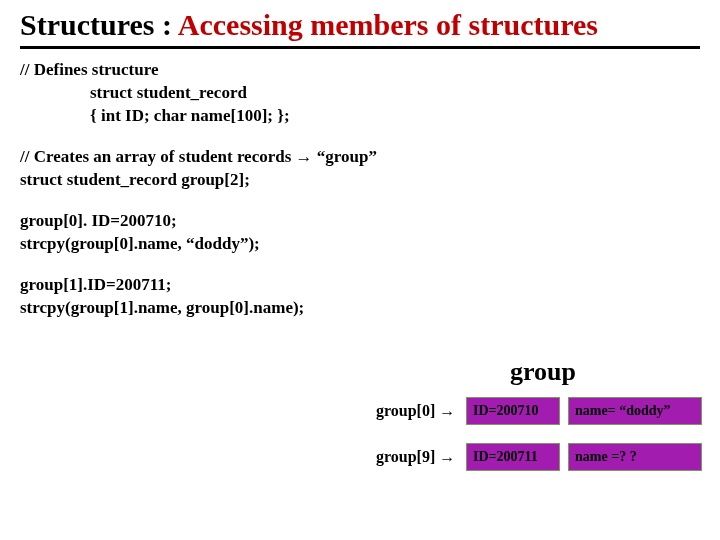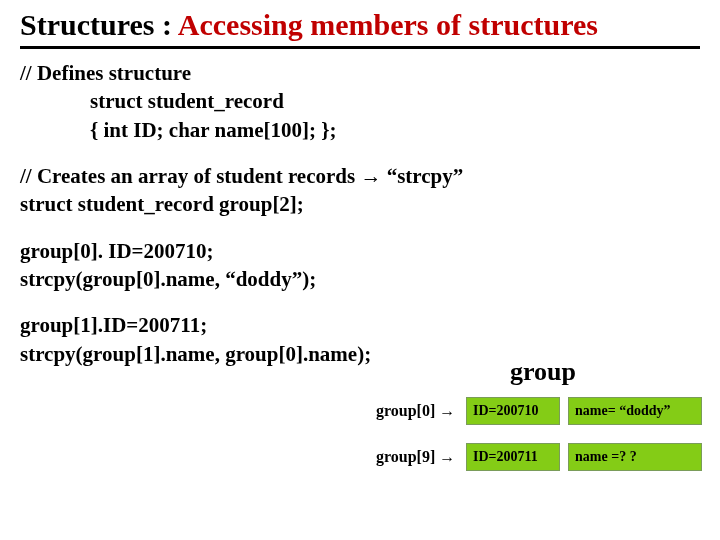--- a/index.html
+++ b/index.html
@@ -20,21 +20,21 @@
     font-weight: bold;
     font-size: 30px;
     margin: 0 0 4px 0;
   }
   .title-red { color: #c00000; }
   .underline {
     border-bottom: 3px solid #000;
     margin-bottom: 10px;
   }
   .codeblock {
-    font-size: 21px;
+    font-size: 17px;
     line-height: 1.35;
     margin-bottom: 18px;
   }
   .bold { font-weight: bold; }
   .indent1 { margin-left: 70px; }
   .group-title {
     font-family: 'Times New Roman', serif;
     font-size: 26px;
     font-weight: bold;
     text-align: center;
@@ -47,21 +47,21 @@
   }
   .row-label {
     font-size: 16px;
     font-weight: bold;
     width: 86px;
     text-align: left;
     padding-right: 4px;
   }
   .cell {
     border: 1px solid #7a9c5a;
-    background: #84cc16;
+    background: #a21caf;
     font-size: 14px;
     font-weight: bold;
     padding: 5px 6px;
     margin-right: 8px;
     white-space: nowrap;
   }
   .cell.id { width: 80px; }
   .cell.name { width: 120px; }
   .rows-wrap {
     position: absolute;
@@ -80,21 +80,21 @@
   <div class="underline"></div>
 
   <div class="codeblock">
     <div class="bold">// Defines structure</div>
     <div class="bold indent1">struct student_record</div>
     <div class="bold indent1">{  int ID;   char  name[100];   };</div>
   </div>
 
   <div class="codeblock">
     <div class="bold">
-      <span>// Creates an array of student records </span><span>→</span><span> “strcpy”</span>
+      <span>// Creates an array of student records </span><span>→</span><span> “group”</span>
     </div>
     <div class="bold">struct student_record group[2];</div>
   </div>
 
   <div class="codeblock">
     <div class="bold">group[0]. ID=200710;</div>
     <div class="bold">strcpy(group[0].name, “doddy”);</div>
   </div>
 
   <div class="codeblock" style="margin-bottom:0;">

